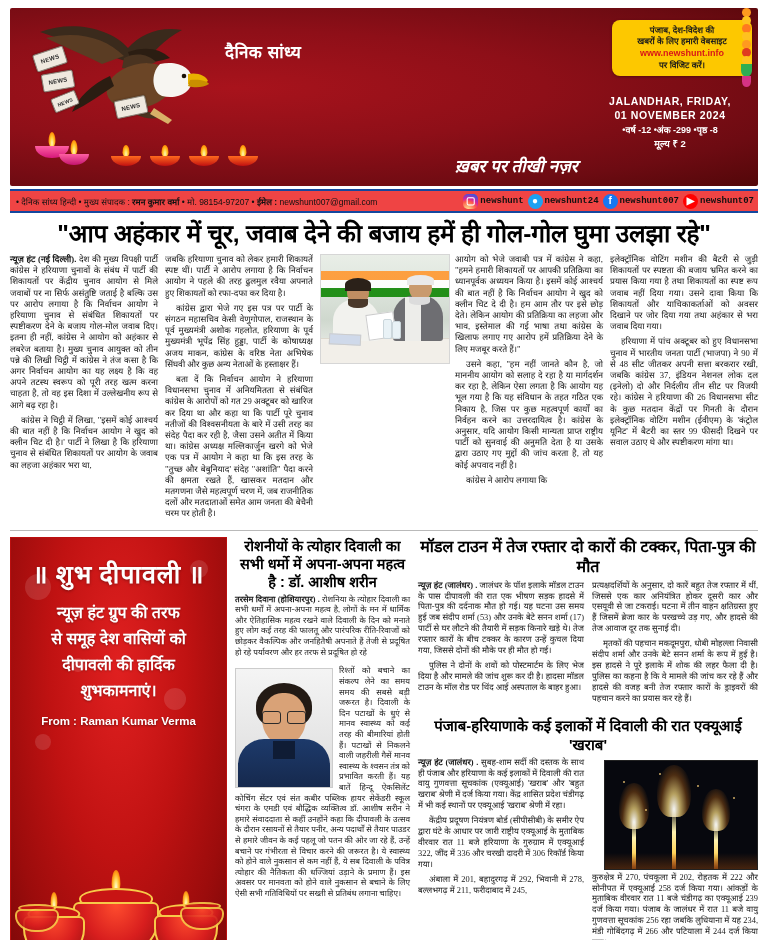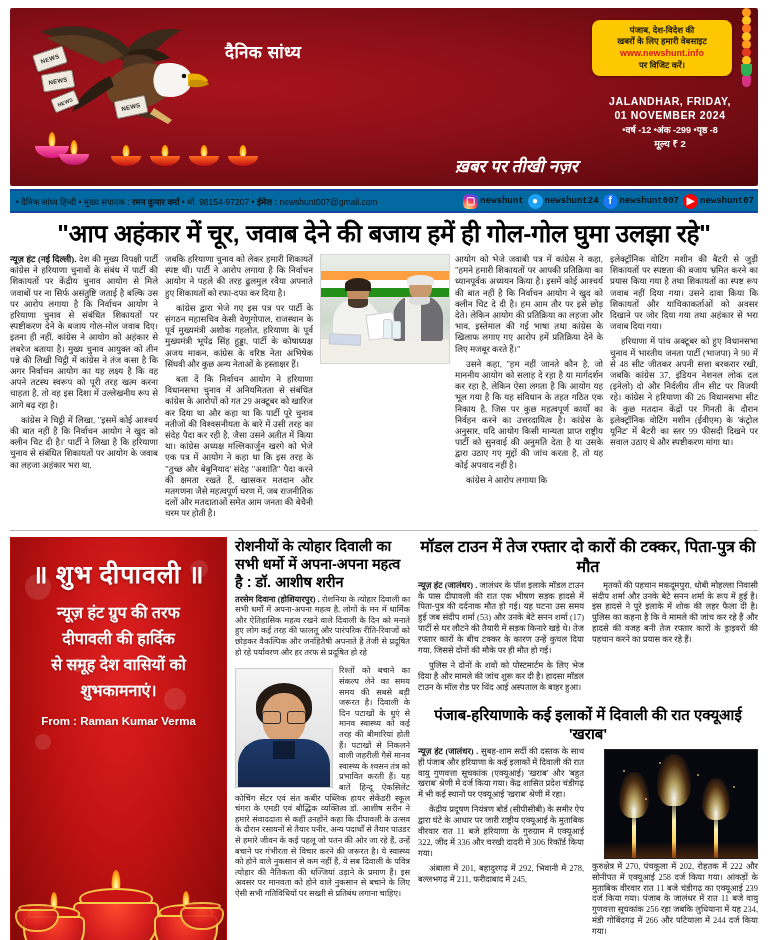--- a/index.html
+++ b/index.html
@@ -51,21 +51,21 @@
     font-family:"Liberation Sans",sans-serif;
     font-size:116px;line-height:108px;font-weight:bold;color:#ffffff;
     letter-spacing:-1px;text-shadow:0 2px 4px rgba(0,0,0,.25);
   }
   .mh-tag{
     position:absolute;left:445px;top:146px;
     font-family:"Liberation Sans",sans-serif;
     font-size:17px;font-weight:bold;color:#ffffff;font-style:italic;
   }
   .mh-webbox{
-    position:absolute;right:26px;top:12px;width:132px;
+    position:absolute;right:6px;top:12px;width:132px;
     background:#fdc800;border-radius:8px;
     padding:5px 4px 5px 4px;text-align:center;
     font-family:"Liberation Sans",sans-serif;
     font-size:8.5px;line-height:11px;font-weight:bold;color:#1a1a1a;
     box-shadow:0 1px 3px rgba(0,0,0,.35);
   }
   .mh-webbox .url{color:#d81818;font-size:9px;display:block;margin:1px 0;}
   .mh-dateblock{
     position:absolute;right:14px;top:86px;width:148px;text-align:center;
     font-family:"Liberation Sans",sans-serif;color:#ffffff;
@@ -78,21 +78,21 @@
   }
   .mh-garland i{
     display:block;width:9px;height:9px;border-radius:50%;margin:0 auto -1px auto;
   }
 
   
   .infobar{
     margin:3px 10px 0 10px;height:20px;
     border-top:2px solid #14479e;border-bottom:2px solid #14479e;
     display:flex;align-items:center;
-    background:#0369a1;
+    background:#ef4444;
   }
   .infobar .left{
     font-size:8.5px;color:#111;white-space:nowrap;padding-left:6px;
     font-family:"Liberation Sans",sans-serif;
   }
   .infobar .left b{font-weight:bold;}
   .socials{margin-left:auto;display:flex;align-items:center;gap:4px;padding-right:4px;}
   .soc{display:flex;align-items:center;gap:2px;}
   .soc .ic{
     width:15px;height:15px;border-radius:4px;display:flex;align-items:center;
@@ -193,21 +193,21 @@
   .ad-diya .fl{
     position:absolute;left:50%;transform:translateX(-50%);bottom:66%;
     width:9px;height:22px;
     background:radial-gradient(ellipse at 50% 78%, #fffbe0 0%, #ffe066 28%, #ff9a12 62%, rgba(255,110,0,0) 100%);
     border-radius:50% 50% 50% 50%/62% 62% 38% 38%;
   }
 
   .midcol{width:175px;flex:none;}
   .midcol h2{
     margin:0;font-family:"Liberation Sans",sans-serif;
-    font-size:14.5px;line-height:18px;font-weight:bold;color:#000;
+    font-size:14.5px;line-height:18px;font-weight:bold;color:#000;text-align:center;
   }
   .midcol .lede{margin-top:4px;font-size:8.2px;line-height:10.6px;text-align:justify;}
   .portrait{
     float:left;width:96px;height:118px;margin:2px 6px 2px 0;
     border:1px solid #ccc;position:relative;overflow:hidden;
     background:linear-gradient(180deg,#f4f4f4 0%,#e7e7e7 55%,#dcdcdc 100%);
   }
   .portrait .hair{position:absolute;left:50%;transform:translateX(-50%);top:14px;width:56px;height:46px;background:#231a14;border-radius:50% 50% 42% 42%;}
   .portrait .face{position:absolute;left:50%;transform:translateX(-50%);top:24px;width:44px;height:52px;background:#d9a277;border-radius:46% 46% 50% 50%;}
   .portrait .glasses{position:absolute;left:50%;transform:translateX(-50%);top:42px;width:44px;height:12px;}
@@ -419,22 +419,22 @@
     <div class="ad">
       <div class="bokeh" style="left:14px;top:36px;width:26px;height:26px;"></div>
       <div class="bokeh" style="right:18px;top:22px;width:18px;height:18px;"></div>
       <div class="bokeh" style="left:60px;top:120px;width:14px;height:14px;"></div>
       <div class="bokeh" style="right:40px;top:150px;width:22px;height:22px;"></div>
       <div class="bokeh" style="left:24px;top:196px;width:16px;height:16px;"></div>
 
       <div class="shubh">॥ शुभ दीपावली ॥</div>
       <div class="msg">
         <div>न्यूज़ हंट ग्रुप की तरफ</div>
+        <div>से समूह देश वासियों को</div>
         <div>दीपावली की हार्दिक</div>
-        <div>से समूह देश वासियों को</div>
         <div>शुभकामनाएं।</div>
       </div>
       <div class="from">
         <div>From : Raman Kumar Verma</div>
       </div>
 
       <div class="ad-diyas">
         <div class="ad-diya" style="left:62px;bottom:10px;width:86px;height:96px;">
           <div class="fl"></div>
             <div class="top"></div>
@@ -481,20 +481,21 @@
     <div class="rightcol">
 
       <div>
         <h2>मॉडल टाउन में तेज रफ्तार दो कारों की टक्कर, पिता-पुत्र की मौत</h2>
         <div class="two-col">
           <div class="c">
             <p><span class="dateline">न्यूज़ हंट (जालंधर) .</span> <span>जालंधर के पॉश इलाके मॉडल टाउन के पास दीपावली की रात एक भीषण सड़क हादसे में पिता-पुत्र की दर्दनाक मौत हो गई। यह घटना उस समय हुई जब संदीप शर्मा (53) और उनके बेटे सनन शर्मा (17) पार्टी से घर लौटने की तैयारी में सड़क किनारे खड़े थे। तेज रफ्तार कारों के बीच टक्कर के कारण उन्हें कुचल दिया गया, जिससे दोनों की मौके पर ही मौत हो गई।</span></p>
             <p class="ind">पुलिस ने दोनों के शवों को पोस्टमार्टम के लिए भेज दिया है और मामले की जांच शुरू कर दी है। हादसा मॉडल टाउन के मॉल रोड पर थिंद आई अस्पताल के बाहर हुआ।</p>
           </div>
           <div class="c">
+            <p>प्रत्यक्षदर्शियों के अनुसार, दो कारें बहुत तेज रफ्तार में थीं, जिससे एक कार अनियंत्रित होकर दूसरी कार और एसयूवी से जा टकराई। घटना में तीन वाहन क्षतिग्रस्त हुए हैं जिसमें ब्रेजा कार के परखच्चे उड़ गए, और हादसे की तेज आवाज दूर तक सुनाई दी।</p>
             <p class="ind">मृतकों की पहचान मकदूमपुरा, धोबी मोहल्ला निवासी संदीप शर्मा और उनके बेटे सनन शर्मा के रूप में हुई है। इस हादसे ने पूरे इलाके में शोक की लहर फैला दी है। पुलिस का कहना है कि वे मामले की जांच कर रहे हैं और हादसे की वजह बनी तेज रफ्तार कारों के ड्राइवरों की पहचान करने का प्रयास कर रहे हैं।</p>
           </div>
         </div>
       </div>
 
       <div>
         <h3>पंजाब-हरियाणाके कई इलाकों में दिवाली की रात एक्यूआई 'खराब'</h3>
         <div class="two-col">
           <div class="c">
             <p><span class="dateline">न्यूज़ हंट (जालंधर) .</span> <span>सुबह-शाम सर्दी की दस्तक के साथ ही पंजाब और हरियाणा के कई इलाकों में दिवाली की रात वायु गुणवत्ता सूचकांक (एक्यूआई) 'खराब' और 'बहुत खराब' श्रेणी में दर्ज किया गया। केंद्र शासित प्रदेश चंडीगढ़ में भी कई स्थानों पर एक्यूआई 'खराब' श्रेणी में रहा।</span></p>

